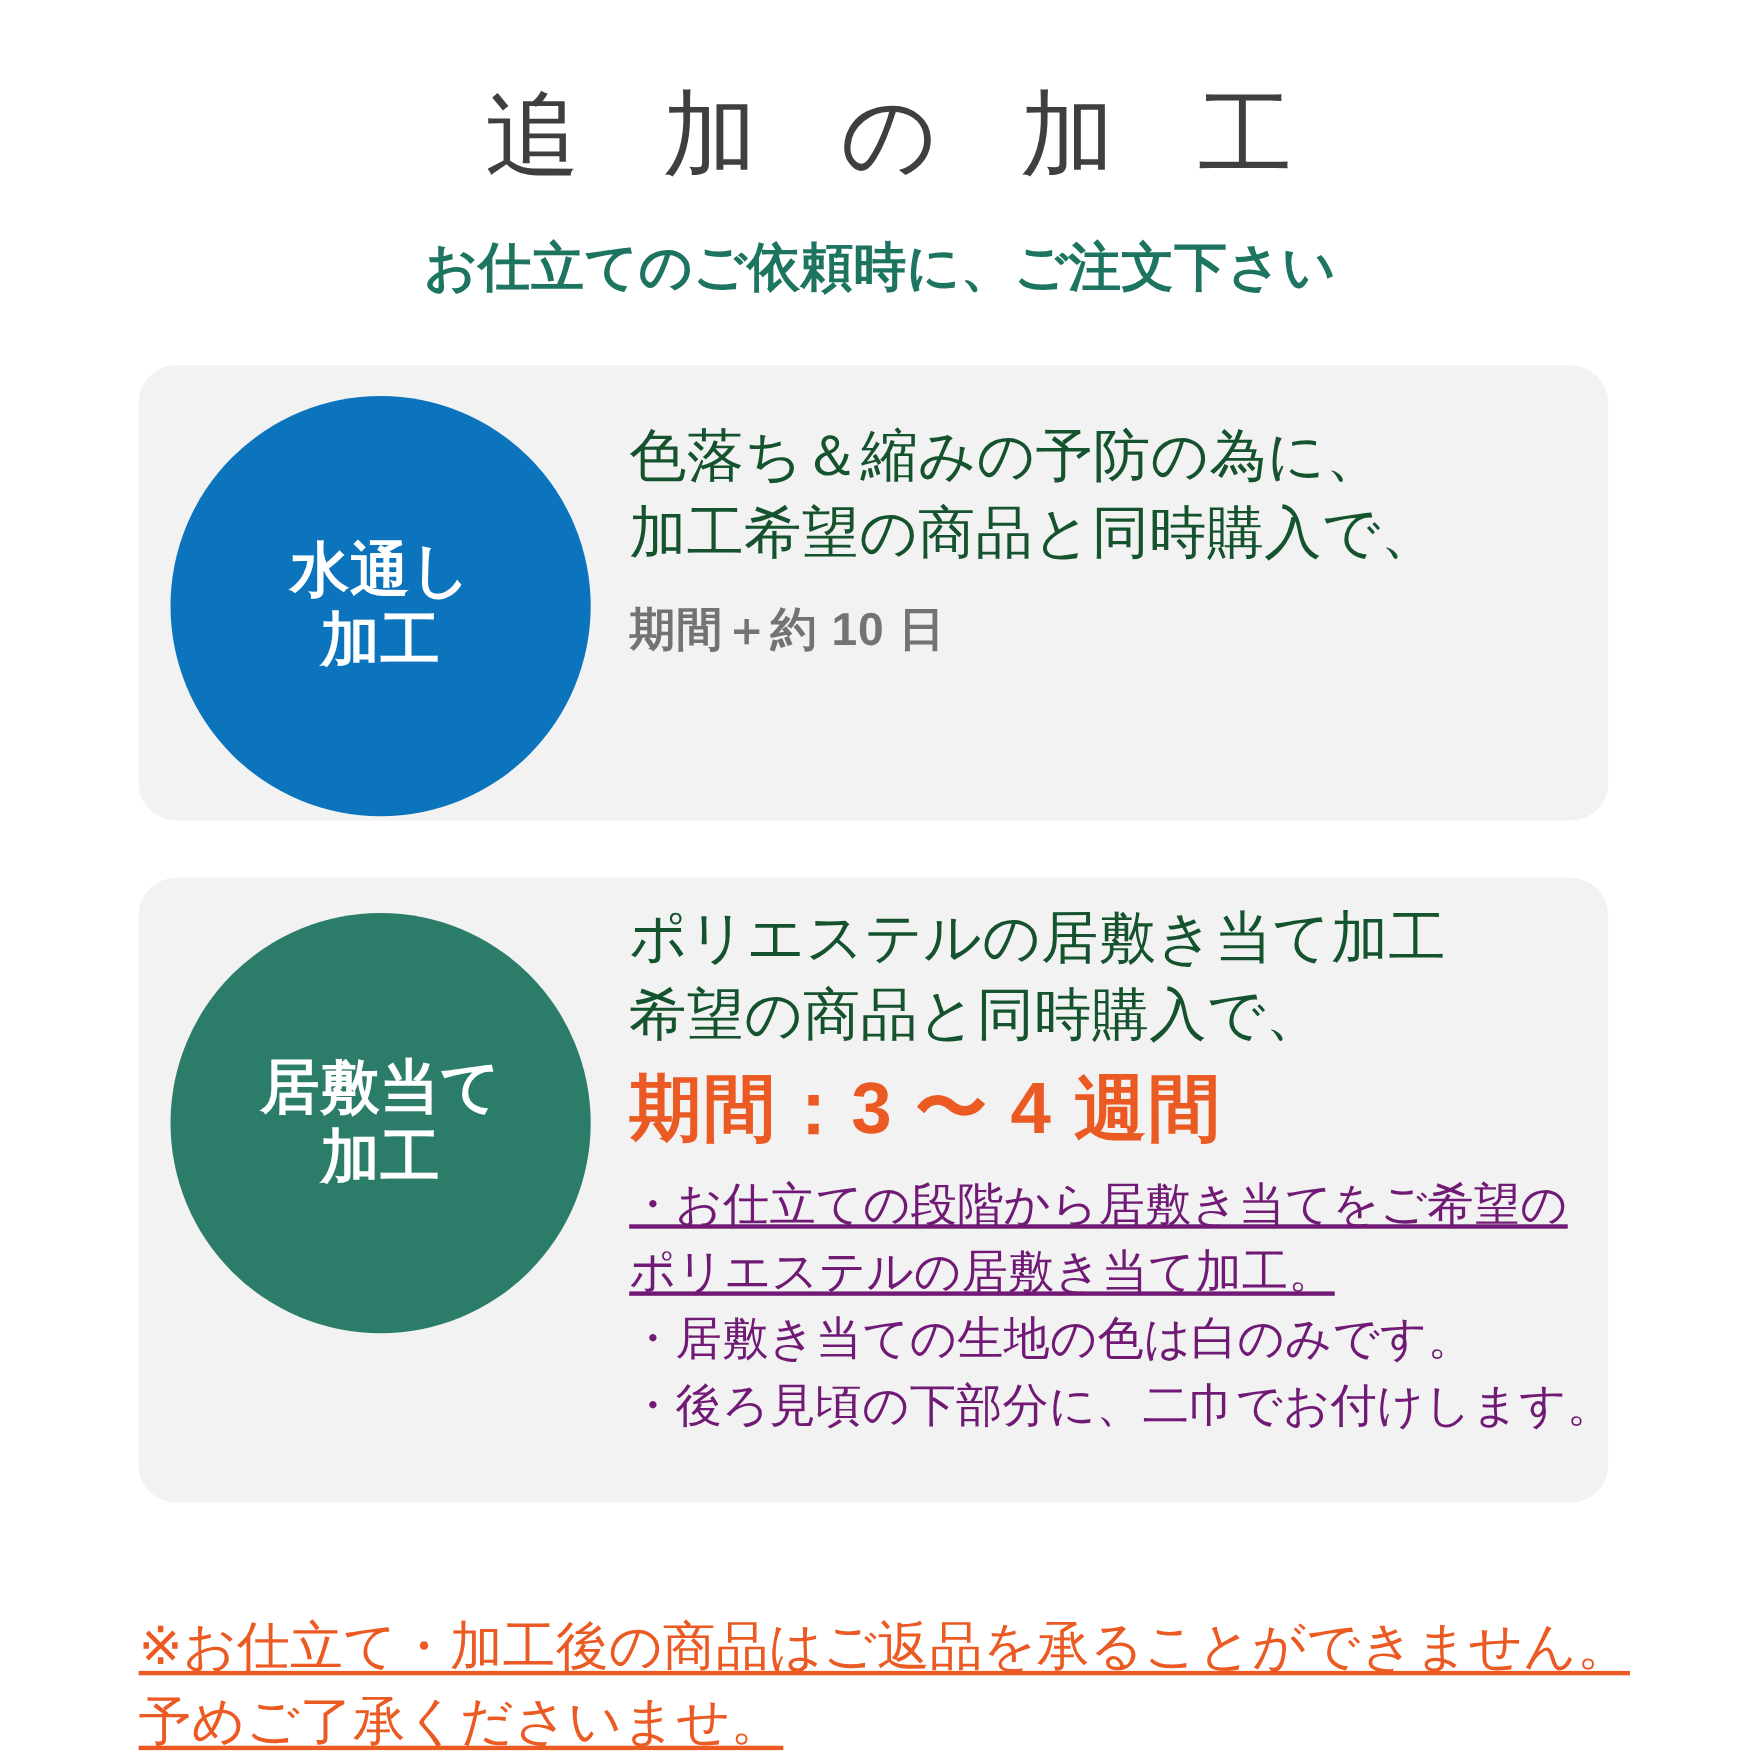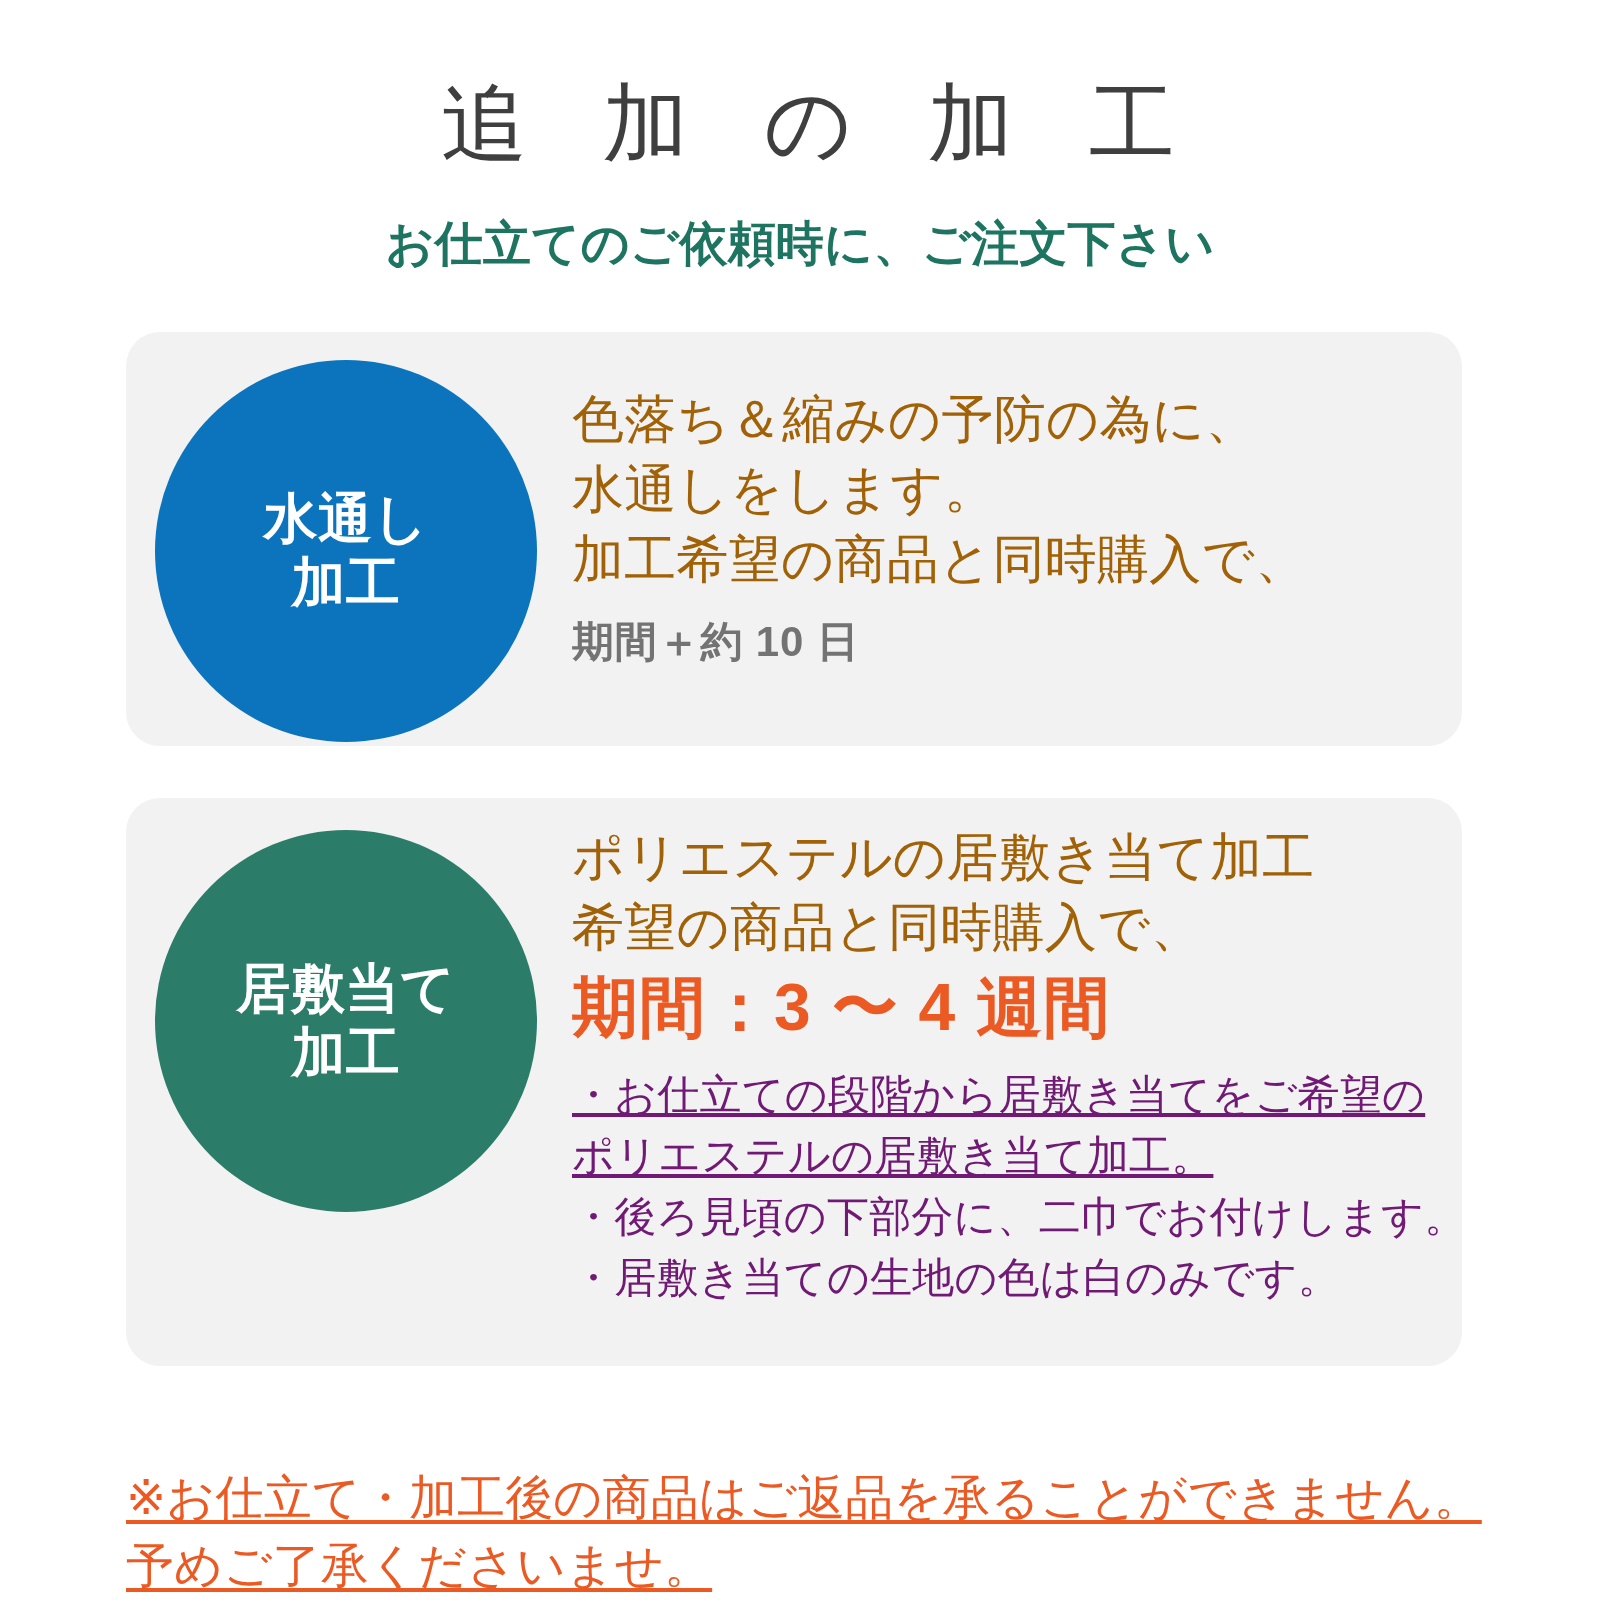--- a/index.html
+++ b/index.html
@@ -103,23 +103,24 @@
     color: #131313;
   }
 
   .body-1 { left: 446px; top: 52px; }
   .body-2 { left: 446px; top: 24px; }
 
   .body-line {
     font-size: 52px;
     line-height: 70px;
     font-weight: 400;
-    color: #a16207;
+    color: #14532d;
     white-space: nowrap;
     letter-spacing: 0.005em;
+    font-family: Liberation Mono, monospace;
   }
 
   .highlight {
     font-size: 42px;
     line-height: 84px;
     font-weight: 700;
     color: #737373;
     white-space: nowrap;
     letter-spacing: 0.02em;
     margin-top: 6px;
@@ -184,21 +185,20 @@
 
   <div class="card card-1">
 
     <div class="badge badge-water">
       <span class="badge-line">水通し</span>
       <span class="badge-line">加工</span>
     </div>
 
     <div class="card-body body-1">
       <div class="body-line">色落ち＆縮みの予防の為に、</div>
-      <div class="body-line">水通しをします。</div>
       <div class="body-line">加工希望の商品と同時購入で、</div>
       <div class="highlight">期間＋約 10 日</div>
     </div>
 
   </div>
 
   <div class="card card-2">
 
     <div class="badge badge-lining">
       <span class="badge-line">居敷当て</span>
@@ -206,22 +206,22 @@
     </div>
 
     <div class="card-body body-2">
       <div class="body-line">ポリエステルの居敷き当て加工</div>
       <div class="body-line">希望の商品と同時購入で、</div>
       <div class="highlight-2">期間：3 〜 4 週間</div>
 
       <div class="notes">
         <div class="note note-underline">・お仕立ての段階から居敷き当てをご希望の</div>
         <div class="note note-underline">ポリエステルの居敷き当て加工。</div>
+        <div class="note">・居敷き当ての生地の色は白のみです。</div>
         <div class="note">・後ろ見頃の下部分に、二巾でお付けします。</div>
-        <div class="note">・居敷き当ての生地の色は白のみです。</div>
       </div>
     </div>
 
   </div>
 
   <div class="footer-note">
     <span class="footer-row">
       <span class="footer-line">※お仕立て・加工後の商品はご返品を承ることができません。</span>
     </span>
     <span class="footer-row">

